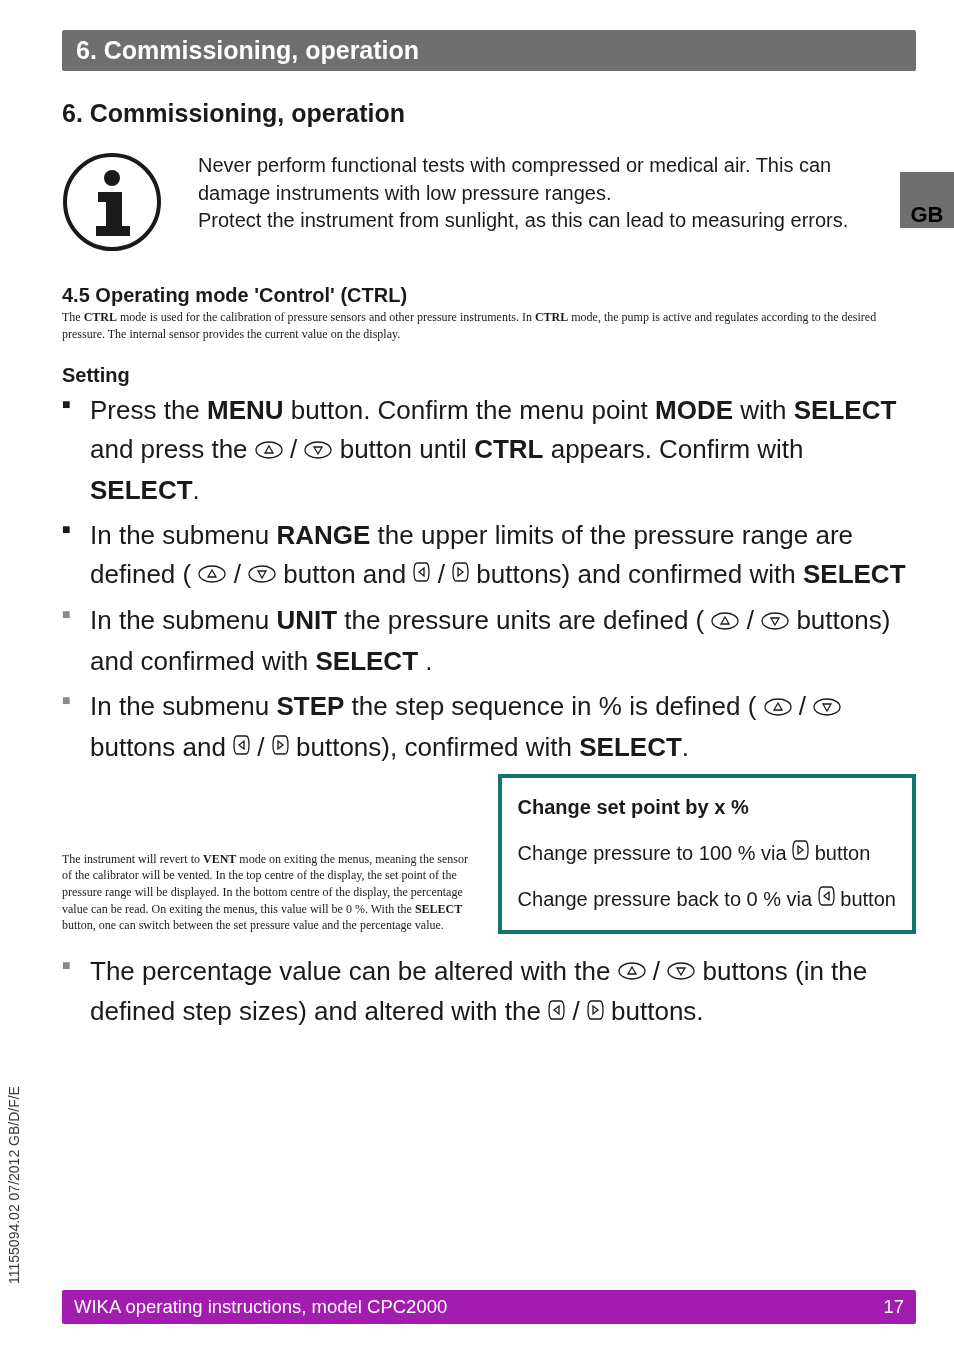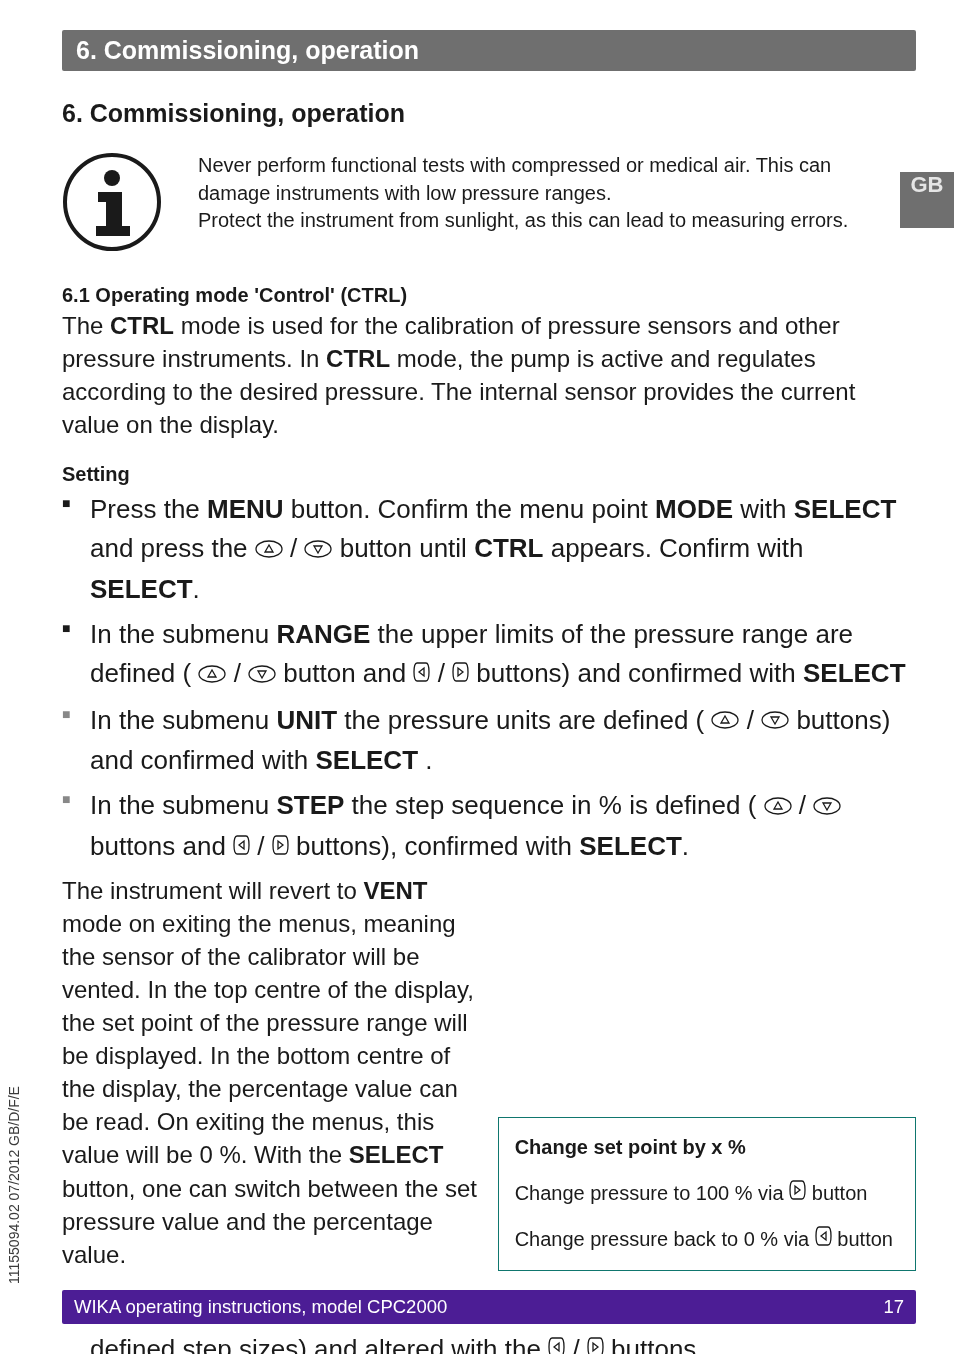--- a/index.html
+++ b/index.html
@@ -1,40 +1,40 @@
 <!DOCTYPE html>
 <html><head>
 <meta charset="utf-8">
 <style>
   * { box-sizing: border-box; margin: 0; padding: 0; }
   html, body { width: 954px; height: 1354px; font-family: Arial, Helvetica, sans-serif; background: #fff; color: #1a1a1a; }
   .page { position: relative; width: 954px; height: 1354px; padding: 30px 38px 0 62px; }
   .header-bar { background: #6f6f6f; color: #fff; font-weight: bold; font-size: 25px; padding: 6px 14px; border-radius: 2px; }
   .section-title { font-size: 25px; font-weight: bold; margin-top: 28px; margin-bottom: 24px; }
-  .lang-tab { position: absolute; right: 0; top: 172px; width: 54px; height: 56px; background: #6f6f6f; color: #e5e5e5; font-weight: bold; font-size: 22px; display: flex; align-items: flex-start; justify-content: center; }
+  .lang-tab { position: absolute; right: 0; top: 172px; width: 54px; height: 56px; background: #6f6f6f; color: #000000; font-weight: bold; font-size: 22px; display: flex; align-items: flex-end; justify-content: center; }
   .info-row { display: flex; gap: 20px; align-items: flex-start; margin-bottom: 28px; }
   .info-icon { flex: 0 0 100px; }
   .info-icon svg { width: 100px; height: 100px; }
   .body-text { font-size: 20px; line-height: 1.38; }
   .info-row .body-text { padding-right: 60px; }
   .subheading { font-size: 20px; font-weight: bold; margin-top: 18px; margin-bottom: 2px; }
-  .para { font-size: 24px; line-height: 1.38; }
+  .para { font-size: 12px; line-height: 1.38; font-family: Liberation Serif, serif; }
   ul.bullets { list-style: none; padding: 0; margin-top: 4px; }
   ul.bullets > li { position: relative; padding-left: 28px; font-size: 26px; line-height: 1.5; margin-bottom: 6px; }
   ul.bullets > li::before { content: "■"; position: absolute; left: 0; top: 3px; font-size: 14px; }
   ul.bullets > li.grey-bullet::before { color: #888; }
   .two-col { display: flex; gap: 18px; align-items: flex-end; margin-top: 6px; }
   .two-col .left { flex: 1 1 50%; }
-  .box { border: 1px solid #0f766e; padding: 14px 16px; flex: 1 1 50%; }
+  .box { border: 4px solid #0f766e; padding: 14px 16px; flex: 1 1 50%; }
   .box p { font-size: 20px; line-height: 1.5; margin-bottom: 14px; }
   .box p:last-child { margin-bottom: 0; }
   .box .box-title { font-weight: bold; margin-bottom: 16px; }
   .icon-inline { display: inline-block; vertical-align: middle; position: relative; top: -1px; }
   .side-text { position: absolute; left: 22px; bottom: 70px; transform: rotate(-90deg); transform-origin: left bottom; font-size: 14px; color: #3a3a3a; white-space: nowrap; }
-  .footer { position: absolute; left: 62px; right: 38px; bottom: 30px; background: #4c1d95; color: #fff; font-size: 18.5px; padding: 6px 12px; display: flex; justify-content: space-between; border-radius: 2px; }
+  .footer { position: absolute; left: 62px; right: 38px; bottom: 30px; background: #a21caf; color: #fff; font-size: 18.5px; padding: 6px 12px; display: flex; justify-content: space-between; border-radius: 2px; }
   strong { font-weight: bold; }
 </style>
 </head>
 <body>
 
 <svg width="0" height="0" style="position:absolute">
   <defs>
     <g id="ico-up">
       <ellipse cx="14" cy="9" rx="13" ry="8" fill="none" stroke="#1a1a1a" stroke-width="1.3"></ellipse>
       <path d="M14 5 L18 12 L10 12 Z" fill="none" stroke="#1a1a1a" stroke-width="1.3"></path>
@@ -72,21 +72,21 @@
         <circle cx="50" cy="26" r="8" fill="#1a1a1a"></circle>
         <rect x="36" y="40" width="24" height="10" fill="#1a1a1a"></rect>
         <rect x="44" y="40" width="16" height="38" fill="#1a1a1a"></rect>
         <rect x="34" y="74" width="34" height="10" fill="#1a1a1a"></rect>
       </svg>
     </div>
     <div class="body-text" style="white-space: pre-line; margin-left: 16px;">Never perform functional tests with compressed or medical air. This can damage instruments with low pressure ranges.
 Protect the instrument from sunlight, as this can lead to measuring errors.</div>
   </div>
 
-  <p class="subheading">6.1 Operating mode 'Control' (CTRL)</p>
+  <p class="subheading">4.5 Operating mode 'Control' (CTRL)</p>
   <p class="para">
     <span>The </span><strong>CTRL</strong><span> mode is used for the calibration of pressure sensors and other pressure instruments. In </span><strong>CTRL</strong><span> mode, the pump is active and regulates according to the desired pressure. The internal sensor provides the current value on the display.</span>
   </p>
 
   <p class="subheading" style="margin-top:22px">Setting</p>
   <ul class="bullets">
     <li>
       <span>Press the </span><strong>MENU</strong><span> button. Confirm the menu point </span><strong>MODE</strong><span> with </span><strong>SELECT</strong><span> and press the </span>
       <span class="icon-inline"><svg width="28" height="18">
             <use href="#ico-up"></use>

